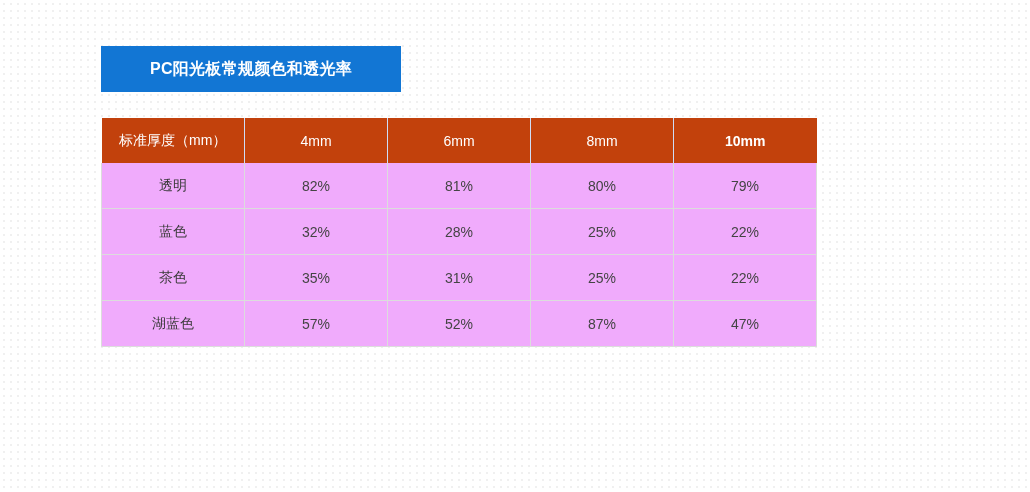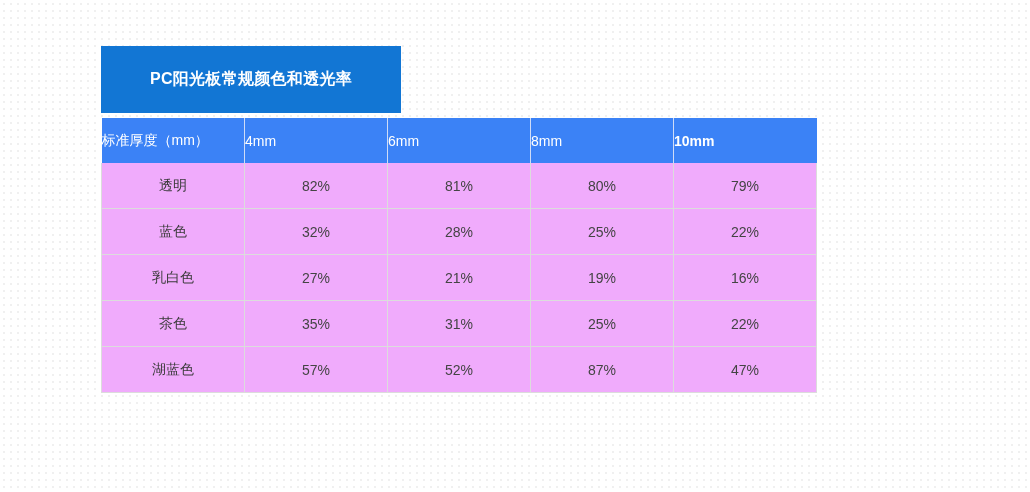--- a/index.html
+++ b/index.html
@@ -18,21 +18,21 @@
     overflow: hidden;
     position: relative;
   }
 
   
   .banner {
     position: absolute;
     left: 101px;
     top: 46px;
     width: 300px;
-    height: 67px;
+    height: 46px;
     background: #1276d4;
     display: flex;
     align-items: center;
     justify-content: center;
     box-sizing: border-box;
   }
   .banner-text {
     color: #ffffff;
     font-size: 16px;
     font-weight: bold;
@@ -51,25 +51,25 @@
     border-collapse: collapse;
     width: 715px;
     table-layout: fixed;
     background: #ffffff;
   }
   table.spec col.c-label { width: 143px; }
   table.spec col.c-val   { width: 143px; }
 
   table.spec thead th {
     height: 45px;
-    background: #3b82f6;
+    background: #c2410c;
     color: #ffffff;
     font-size: 14px;
     font-weight: normal;
-    text-align: left;
+    text-align: center;
     vertical-align: middle;
     border-right: 1px solid #cfdcf7;
     padding: 0;
   }
   table.spec thead th:last-child { border-right: none; font-weight: bold; }
 
   table.spec tbody td {
     height: 45px;
     background: #f0abfc;
     color: #444444;
@@ -118,27 +118,20 @@
         <td>79%</td>
       </tr>
       <tr>
         <td class="cell-label">蓝色</td>
         <td>32%</td>
         <td>28%</td>
         <td>25%</td>
         <td>22%</td>
       </tr>
       <tr>
-        <td class="cell-label">乳白色</td>
-        <td>27%</td>
-        <td>21%</td>
-        <td>19%</td>
-        <td>16%</td>
-      </tr>
-      <tr>
         <td class="cell-label">茶色</td>
         <td>35%</td>
         <td>31%</td>
         <td>25%</td>
         <td>22%</td>
       </tr>
       <tr>
         <td class="cell-label">湖蓝色</td>
         <td>57%</td>
         <td>52%</td>

